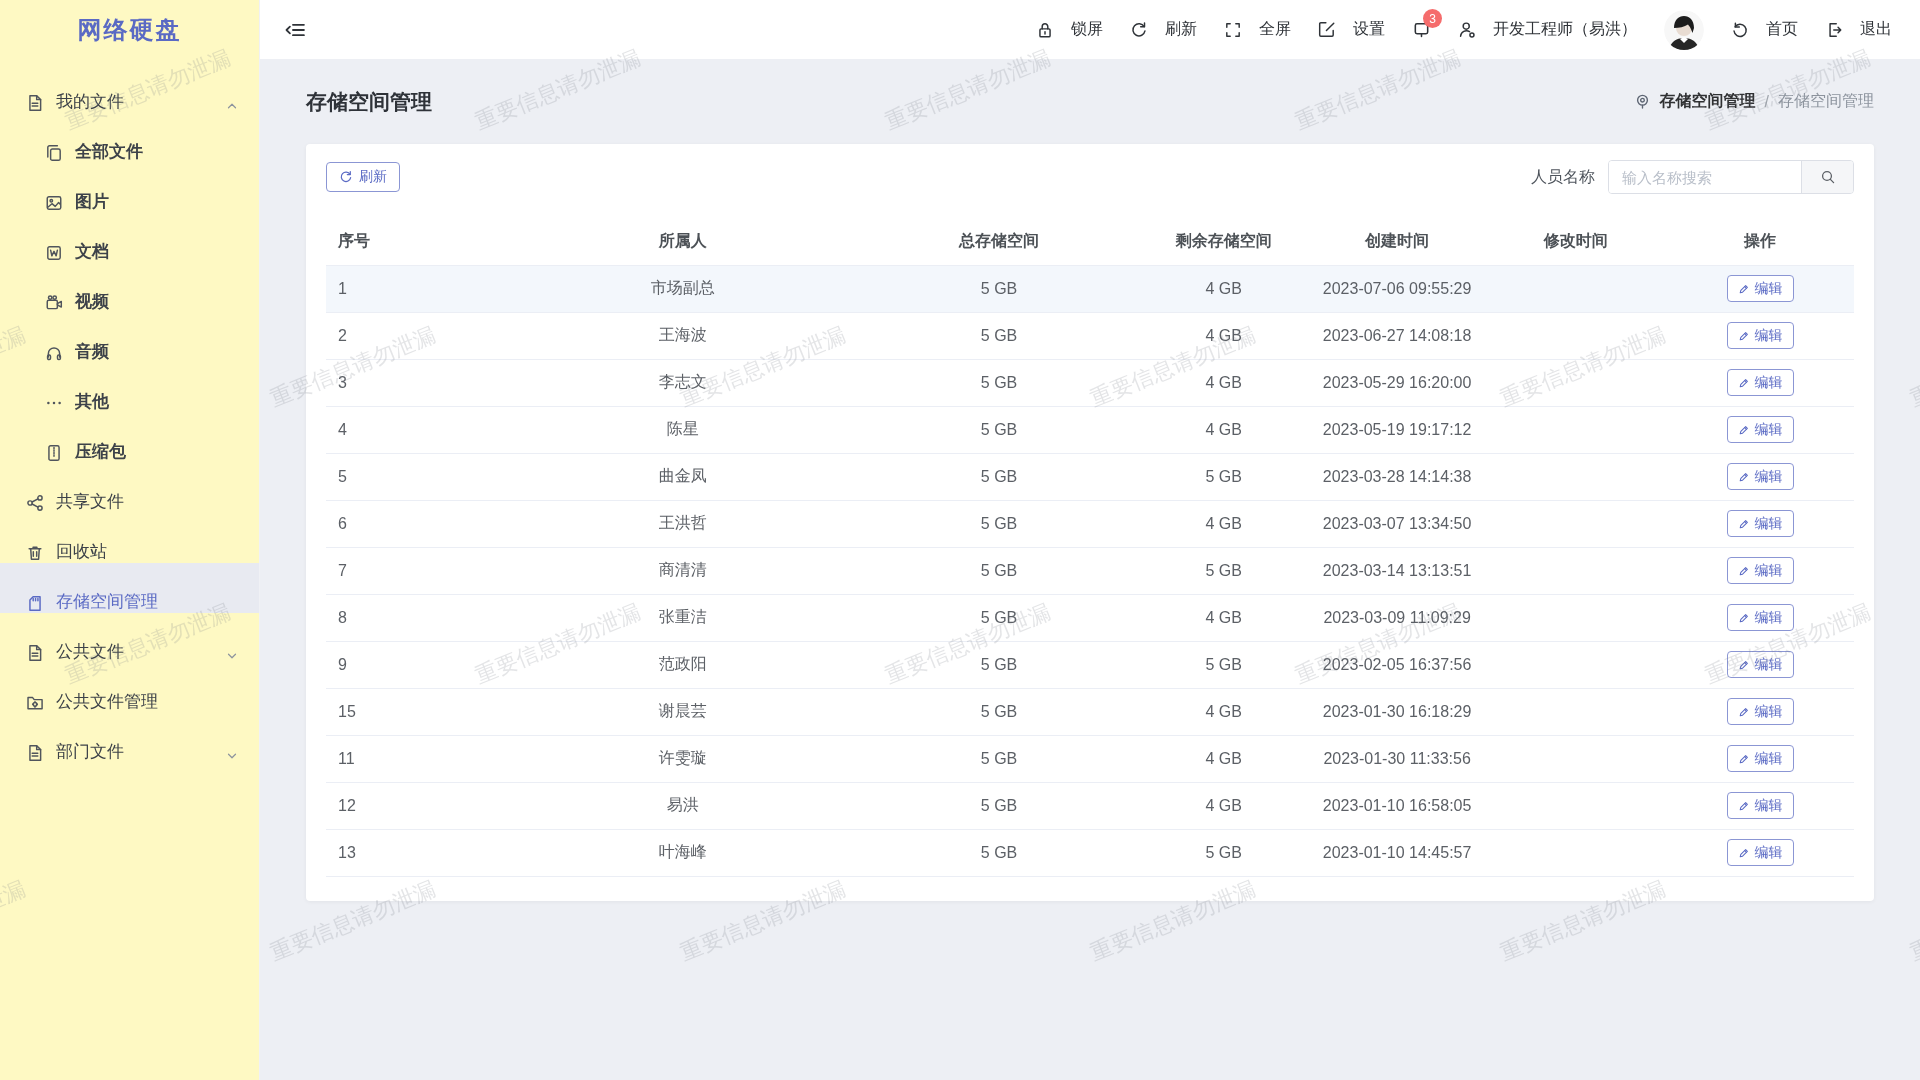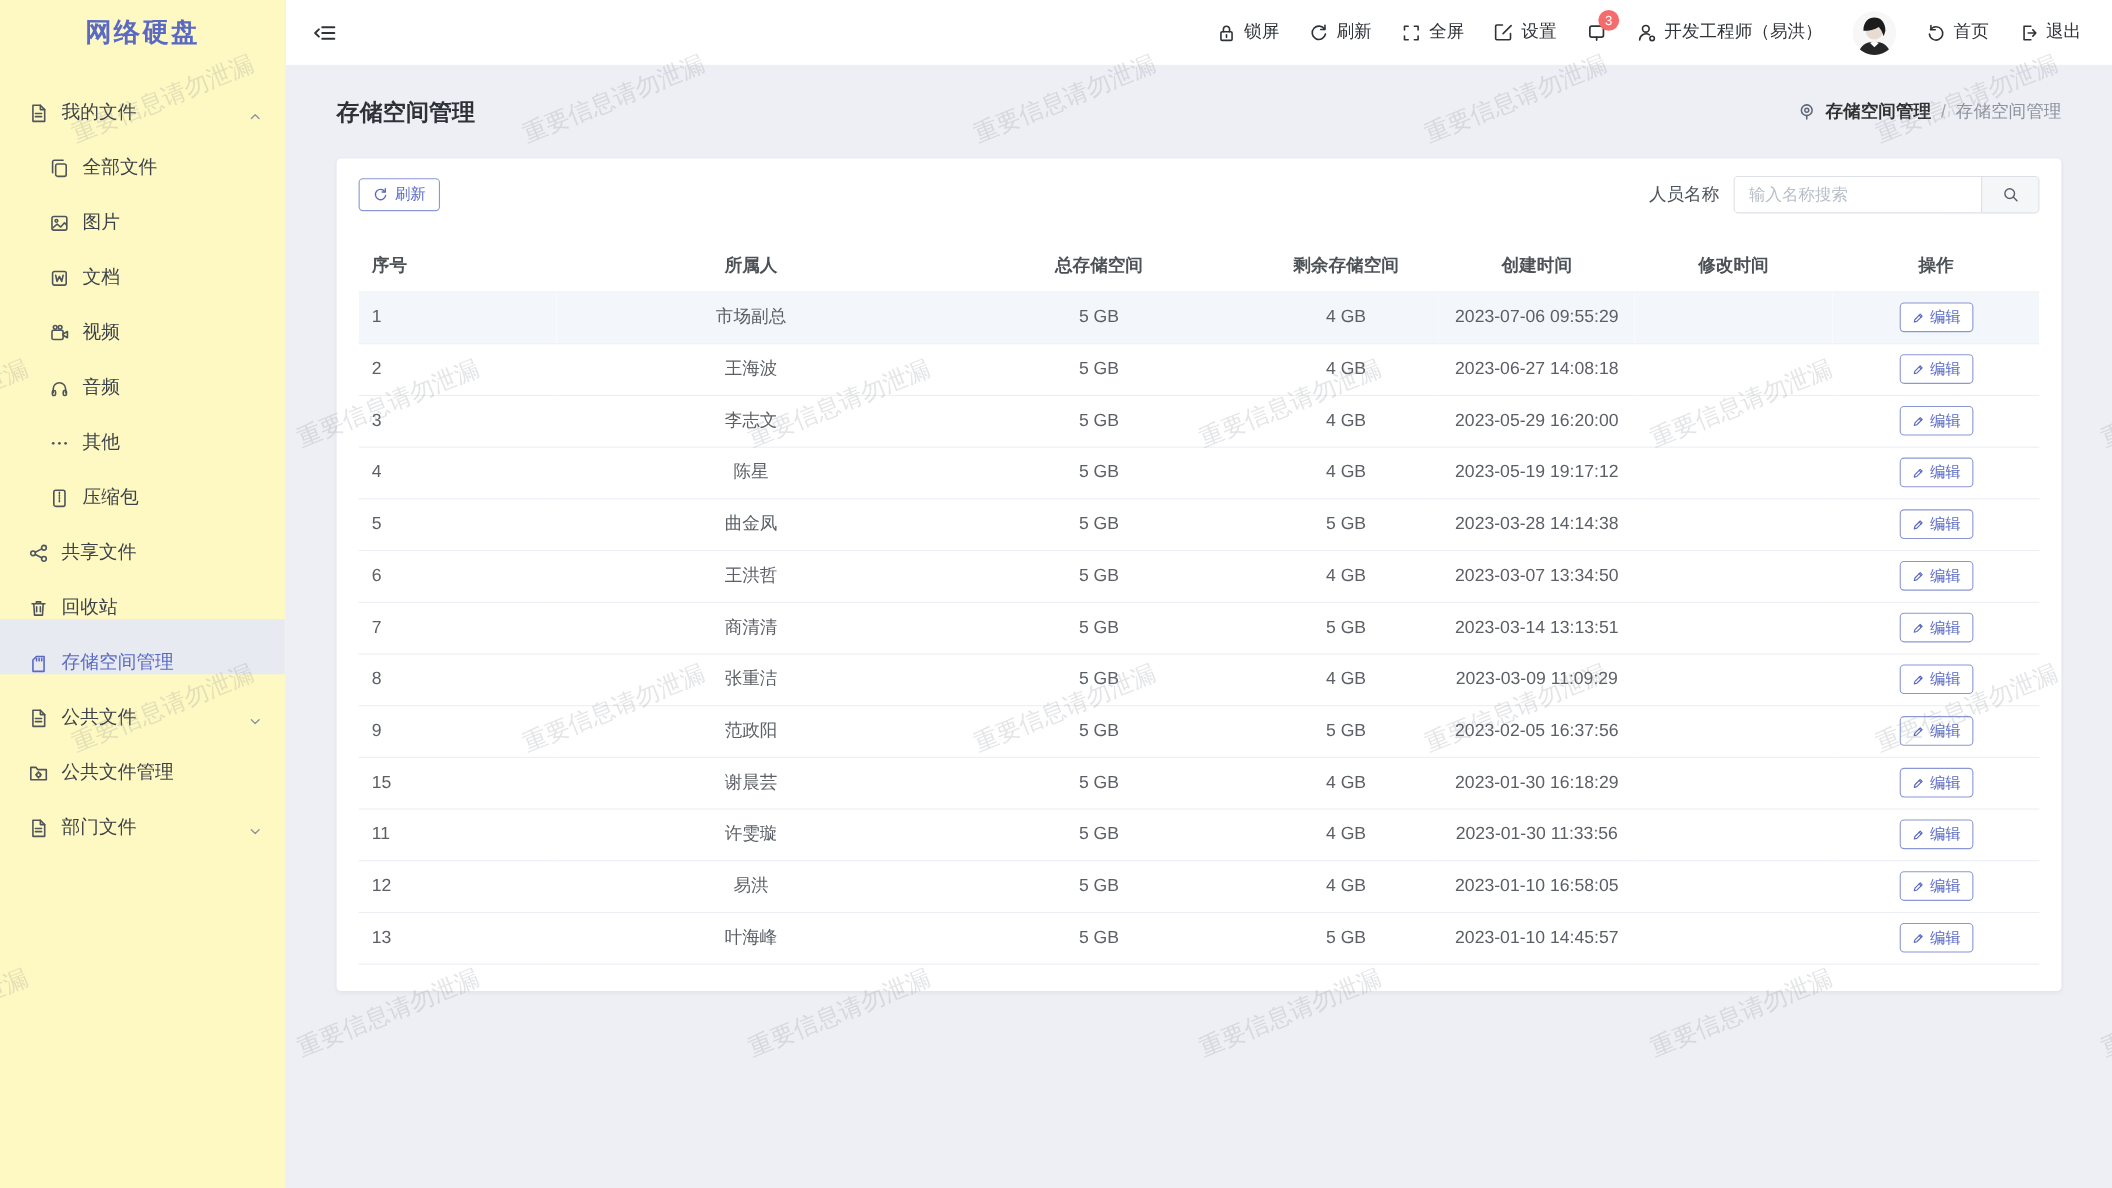--- a/index.html
+++ b/index.html
@@ -17,35 +17,35 @@
   svg{display:block;}
 
   
   .sidebar{position:fixed;left:0;top:0;width:260px;height:1080px;background:#fef9c3;
     border-right:1px solid #f0f1f5;z-index:10;}
   .logo{height:59px;line-height:59px;text-align:center;color:var(--accent);
     font-size:24px;font-weight:700;letter-spacing:2px;}
   .menu{padding-top:4px;}
   .m-item{height:50px;display:flex;align-items:flex-end;padding:0 20px 0 25px;
     cursor:pointer;color:#3d4249;font-size:17px;}
-  .m-item.sub{padding-left:44px;}
+  .m-item.sub{padding-left:44px;font-weight:bold;}
   .m-item .mi{width:20px;height:20px;margin-right:11px;color:#50555c;flex:none;
     display:flex;align-items:center;justify-content:center;}
   .m-item .ml{flex:1;white-space:nowrap;}
   .m-item .chev{color:#8d949e;}
   .m-item.active{background:#e8eaf1;color:var(--accent);}
   .m-item.active .mi{color:var(--accent);}
 
   
   .main{margin-left:260px;}
   .topbar{height:59px;background:#fff;display:flex;align-items:center;
     justify-content:space-between;padding:0 28px 0 24px;}
   .collapse{color:#2f3338;cursor:pointer;}
   .tb-right{display:flex;align-items:center;gap:27px;font-size:16px;color:#2f3338;}
-  .tb-item{display:flex;align-items:center;gap:7px;cursor:pointer;white-space:nowrap;}
+  .tb-item{display:flex;align-items:center;gap:17px;cursor:pointer;white-space:nowrap;}
   .bell-wrap{position:relative;cursor:pointer;}
   .badge{position:absolute;top:-11px;right:-11px;background:#f56c6c;color:#fff;
     min-width:19px;height:19px;border-radius:10px;font-size:12px;display:flex;
     align-items:center;justify-content:center;padding:0 5px;}
   .avatar{width:40px;height:40px;border-radius:50%;overflow:hidden;background:#fff;
     cursor:pointer;flex:none;}
 
   .content{background:var(--bg);height:1021px;padding:0 46px;}
   .page-head{height:85px;display:flex;align-items:center;justify-content:space-between;}
   .page-title{font-size:21px;color:#2e3238;font-weight:600;}
@@ -57,21 +57,21 @@
 
   .card{background:#fff;border-radius:4px;padding:16px 20px 24px;
     box-shadow:0 1px 4px rgba(0,0,0,.05);}
   .toolbar{display:flex;align-items:center;justify-content:space-between;margin-bottom:24px;}
   .btn-refresh{display:inline-flex;align-items:center;gap:6px;height:30px;padding:0 12px;
     border:1px solid #8b96d4;color:var(--accent);background:#fff;border-radius:4px;
     font-size:14px;cursor:pointer;font-family:inherit;}
   .search-group{display:flex;align-items:center;gap:13px;}
   .search-label{font-size:16px;color:#4e545c;}
   .search-box{display:flex;border:1px solid var(--border);border-radius:4px;
-    overflow:hidden;height:34px;background:#fff;gap:32px;}
+    overflow:hidden;height:34px;background:#fff;}
   .search-box input{width:192px;border:none;outline:none;padding:0 13px;font-size:15px;
     color:var(--txt-reg);font-family:inherit;}
   .search-box input::placeholder{color:#b9bfc9;}
   .search-btn{width:52px;background:#f5f6f8;border:none;border-left:1px solid var(--border);
     color:#5c6066;display:flex;align-items:center;justify-content:center;cursor:pointer;}
 
   table{width:100%;border-collapse:collapse;table-layout:fixed;font-size:16px;color:var(--txt-reg);}
   thead th{height:47px;font-weight:600;color:var(--txt-head);border-bottom:1px solid var(--row-border);
     text-align:center;white-space:nowrap;}
   tbody td{height:47px;border-bottom:1px solid var(--row-border);text-align:center;

